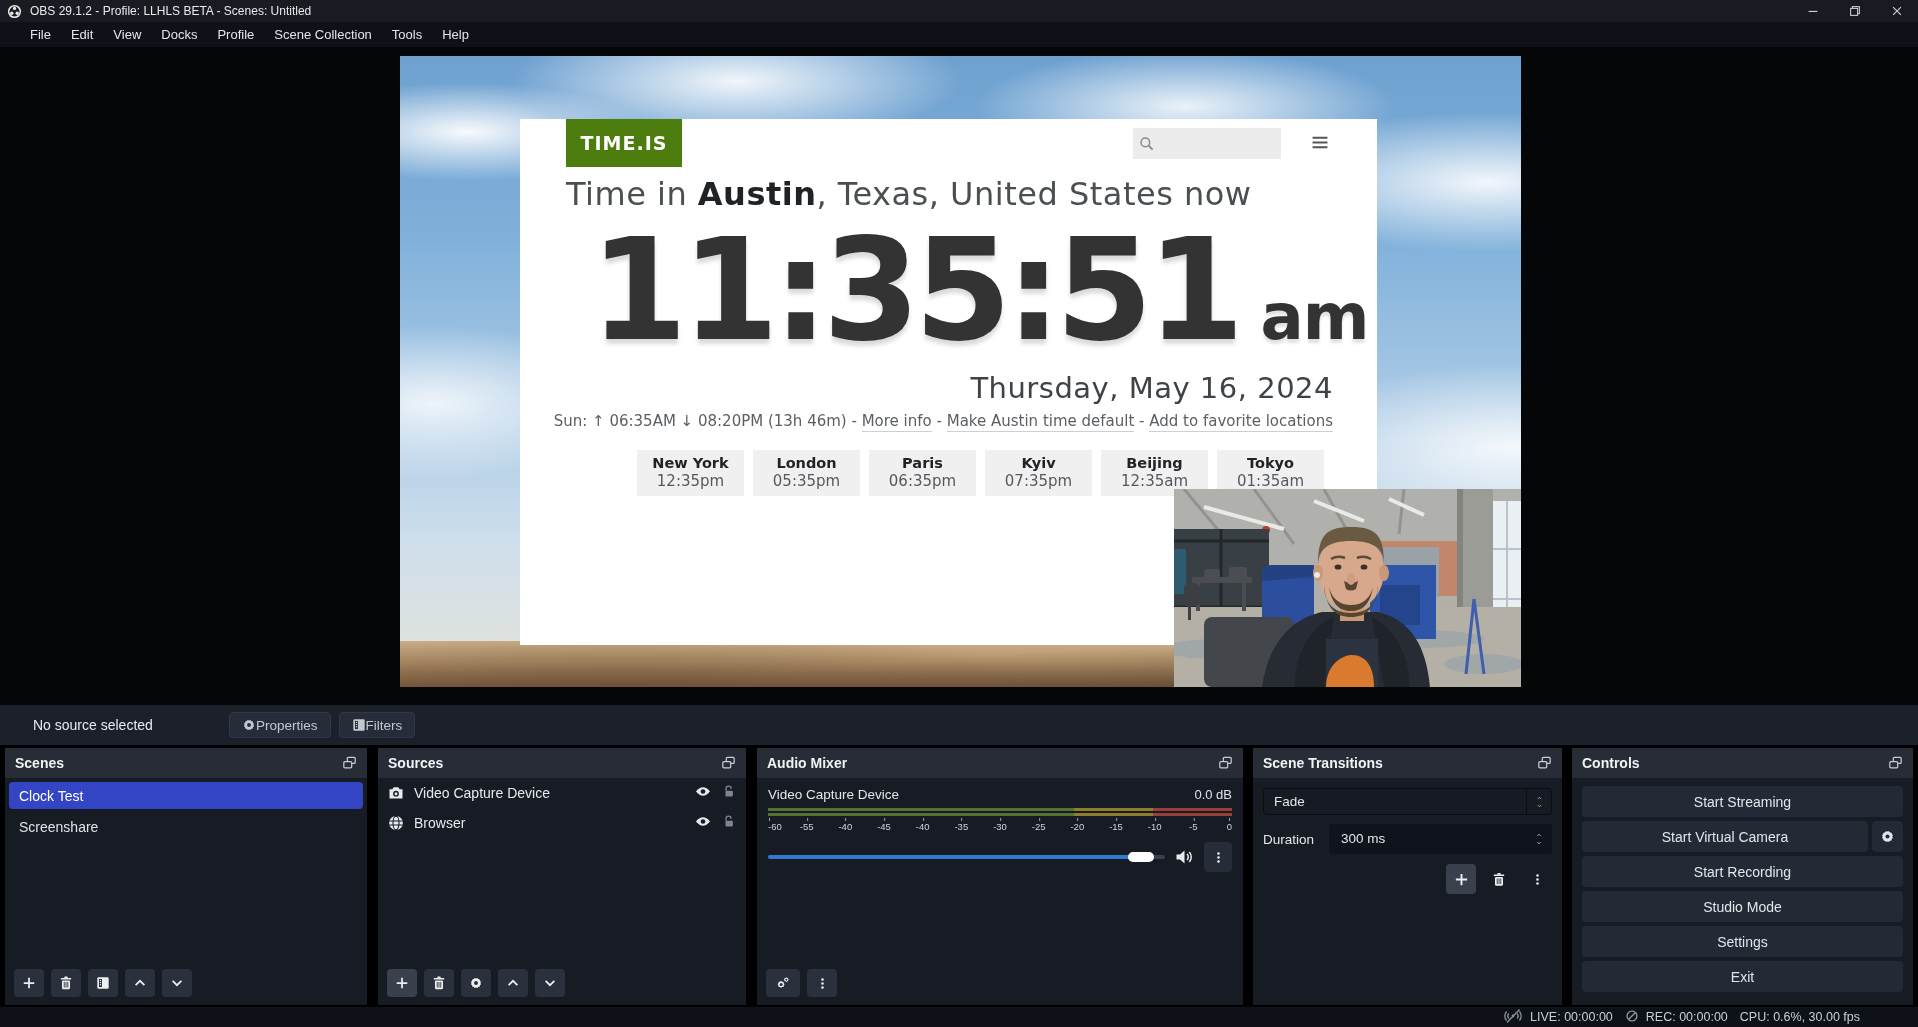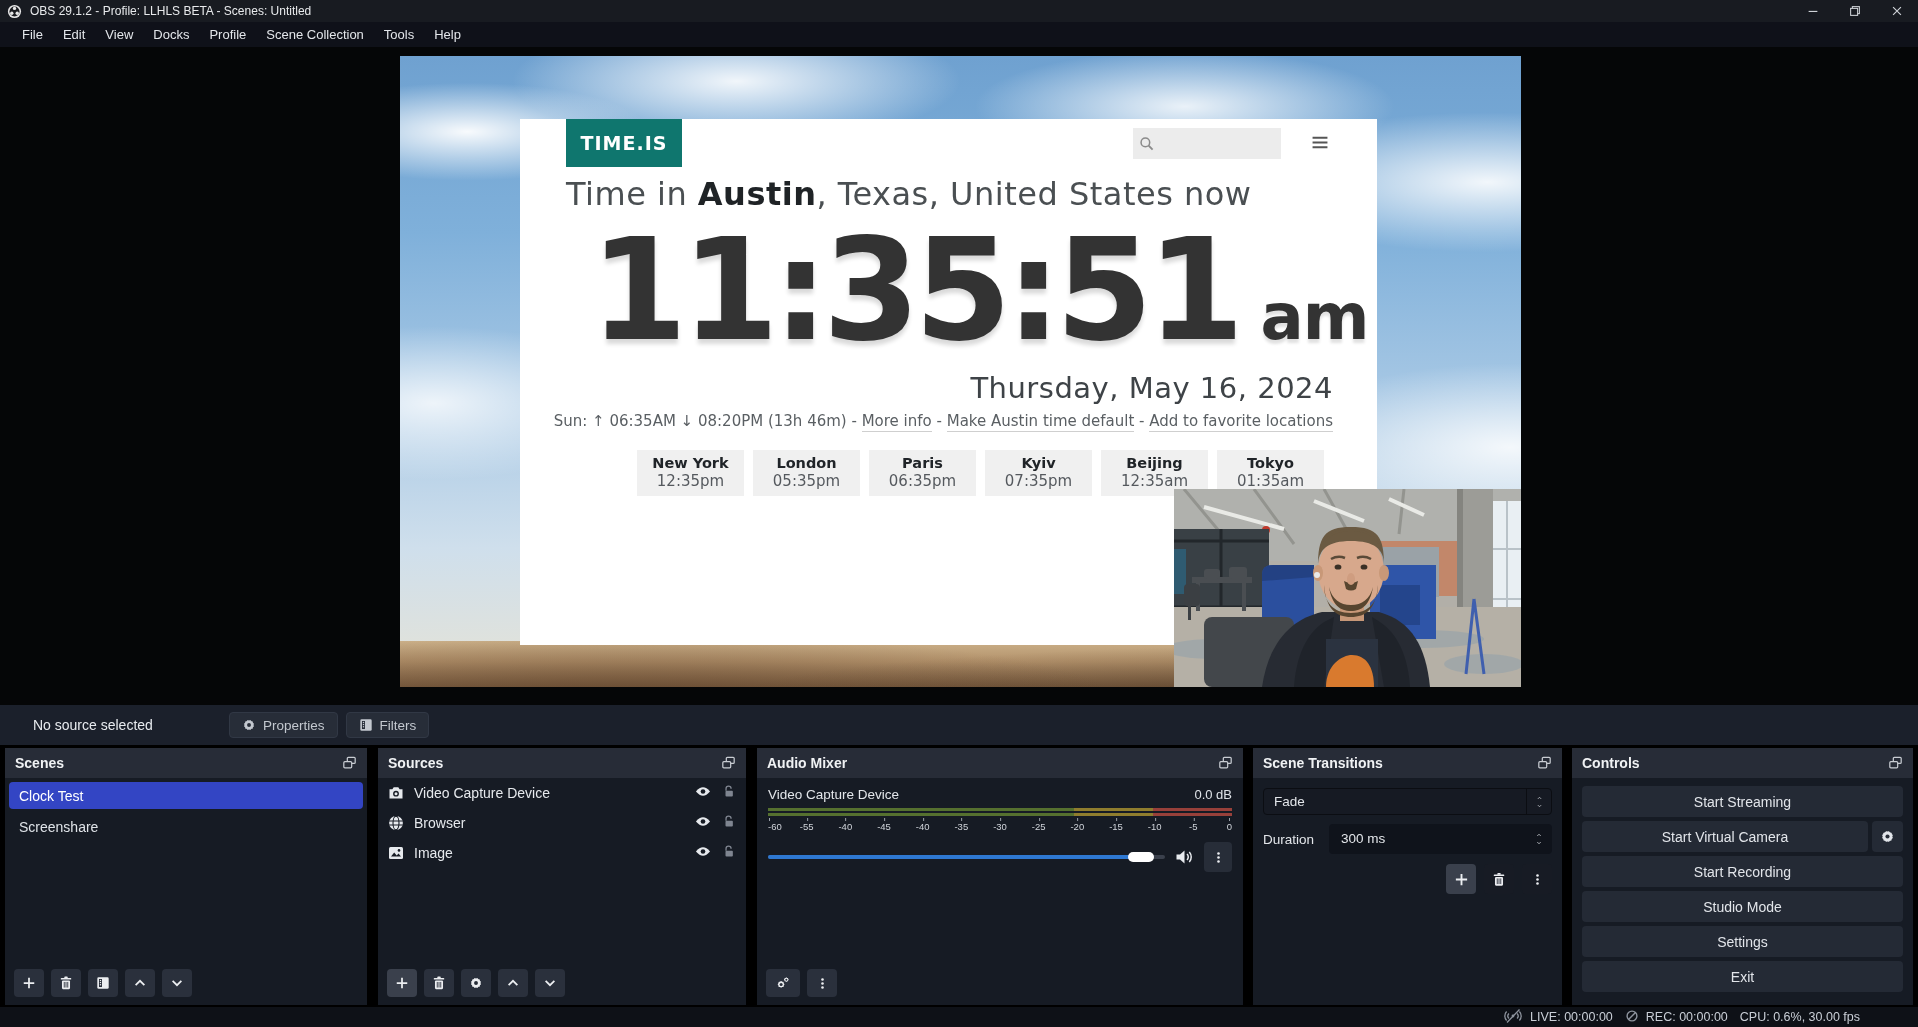--- a/index.html
+++ b/index.html
@@ -8,21 +8,21 @@
   #app { position:relative; width:1918px; height:1027px; background:#000; overflow:hidden; }
 
   
   .titlebar { position:absolute; left:0; top:0; width:1918px; height:22px; background:#181b21;
     display:flex; align-items:center; padding-left:7px; gap:8px; color:#e8eaec; font-size:12px; }
   .win-controls { margin-left:auto; display:flex; height:22px; }
   .win-btn { width:42px; height:22px; display:flex; align-items:center; justify-content:center; color:#cfd3d8; }
 
   
   .menubar { position:absolute; left:0; top:22px; width:1918px; height:25px; background:#0f1119;
-    display:flex; align-items:center; padding-left:12px; color:#e3e6ea; font-size:13px; }
+    display:flex; align-items:center; padding-left:20px; color:#e3e6ea; font-size:13px; }
   .menu-item { padding:0 10px; line-height:25px; }
 
   
   .preview { position:absolute; left:0; top:47px; width:1918px; height:663px; background:#050607; }
   .video { position:absolute; left:400px; top:9px; width:1121px; height:631px; overflow:hidden; }
   .sky { position:absolute; inset:0;
     background:
       radial-gradient(ellipse 260px 70px at 6% 12%, rgba(255,255,255,.95), rgba(255,255,255,0) 70%),
       radial-gradient(ellipse 320px 90px at 30% 4%, rgba(255,255,255,.9), rgba(255,255,255,0) 70%),
       radial-gradient(ellipse 300px 80px at 70% 8%, rgba(255,255,255,.85), rgba(255,255,255,0) 70%),
@@ -34,21 +34,21 @@
   }
   .desert { position:absolute; left:0; bottom:0; width:100%; height:46px;
     background:
       radial-gradient(ellipse 700px 90px at 20% 120%, rgba(90,62,40,.55), rgba(0,0,0,0) 70%),
       radial-gradient(ellipse 900px 80px at 85% 130%, rgba(60,40,25,.5), rgba(0,0,0,0) 70%),
       linear-gradient(180deg,#cbb089 0%, #b3926b 45%, #7d5f42 100%); }
 
   
   .page { position:absolute; left:120px; top:63px; width:857px; height:526px; background:#fff;
     font-family:"DejaVu Sans", sans-serif; color:#444; }
-  .site-logo { position:absolute; left:46px; top:0; width:116px; height:48px; background:#0f766e;
+  .site-logo { position:absolute; left:46px; top:0; width:116px; height:48px; background:#4d7c0f;
     color:#fff; font-weight:bold; font-size:19px; letter-spacing:1px; display:flex; align-items:center; justify-content:center; }
   .site-search { position:absolute; left:613px; top:9px; width:148px; height:31px; background:#ececec;
     display:flex; align-items:center; padding-left:6px; gap:4px; color:#8a8a8a; }
   .site-search input { border:none; outline:none; background:transparent; width:110px; height:24px; font-size:14px; }
   .site-burger { position:absolute; left:789px; top:15px; color:#555; }
   .site-heading { position:absolute; left:46px; top:56px; font-size:32px; color:#4a4f52; letter-spacing:.5px; }
   .site-heading b { color:#1f2326; }
   .time-row { position:absolute; left:70px; top:96px; display:flex; align-items:baseline; color:#333; }
   .big-time { font-size:140px; line-height:1.08; font-weight:bold; letter-spacing:-6px; text-shadow:0 5px 4px rgba(0,0,0,.15); }
   .meridiem { font-size:64px; font-weight:bold; margin-left:22px; letter-spacing:-1px; text-shadow:0 4px 3px rgba(0,0,0,.12); }
@@ -61,21 +61,21 @@
   .city-name { font-size:14.5px; font-weight:bold; color:#202428; }
   .city-time { font-size:15px; color:#55595e; margin-top:1px; }
 
   .webcam { position:absolute; left:774px; top:433px; width:347px; height:198px; }
 
   
   .src-toolbar { position:absolute; left:0; top:705px; width:1918px; height:40px; background:#1b202b;
     display:flex; align-items:center; padding-left:33px; color:#e8ebef; font-size:14px; }
   .src-status { width:188px; }
   .tool-btn { margin-left:8px; height:26px; background:#272d38; border:1px solid #313845; border-radius:4px;
-    display:flex; align-items:center; gap:7px; padding:0 12px; color:#c3c8cf; font-size:13.5px; }
+    display:flex; align-items:center; gap:0; padding:0 12px; color:#c3c8cf; font-size:13.5px; }
 
   
   .docks { position:absolute; left:0; top:748px; width:1918px; height:257px; }
   .dock { position:absolute; top:0; height:257px; background:#161b24; display:flex; flex-direction:column; }
   .dock-header { height:30px; background:#272c37; display:flex; align-items:center; justify-content:space-between;
     padding:0 10px; color:#f0f2f4; font-size:14px; font-weight:bold; flex:0 0 30px; }
   .popout { color:#c9cdd3; display:flex; }
   .dock-body { flex:1; position:relative; }
   .dock-toolbar { flex:0 0 44px; display:flex; align-items:center; gap:7px; padding:0 9px; }
   .tbtn { width:30px; height:28px; background:#2a303c; border-radius:4px; display:flex; align-items:center; justify-content:center; color:#eceef1; }
@@ -537,32 +537,20 @@
               <use href="#i-globe"></use>
             </svg>
           <span class="lbl">Browser</span>
           <span class="eye"><svg width="18" height="15">
                 <use href="#i-eye"></use>
               </svg></span>
           <span class="lock"><svg width="14" height="15">
                 <use href="#i-lock"></use>
               </svg></span>
         </div>
-        <div class="source-row">
-          <svg width="16" height="16">
-              <use href="#i-image"></use>
-            </svg>
-          <span class="lbl">Image</span>
-          <span class="eye"><svg width="18" height="15">
-                <use href="#i-eye"></use>
-              </svg></span>
-          <span class="lock"><svg width="14" height="15">
-                <use href="#i-lock"></use>
-              </svg></span>
-        </div>
       </div>
       <div class="dock-toolbar">
         <div class="tbtn" style="background:#3a404c">
             <svg width="14" height="14">
               <use href="#i-plus"></use>
             </svg>
           </div>
         <div class="tbtn">
             <svg width="14" height="14">
               <use href="#i-trash"></use>

